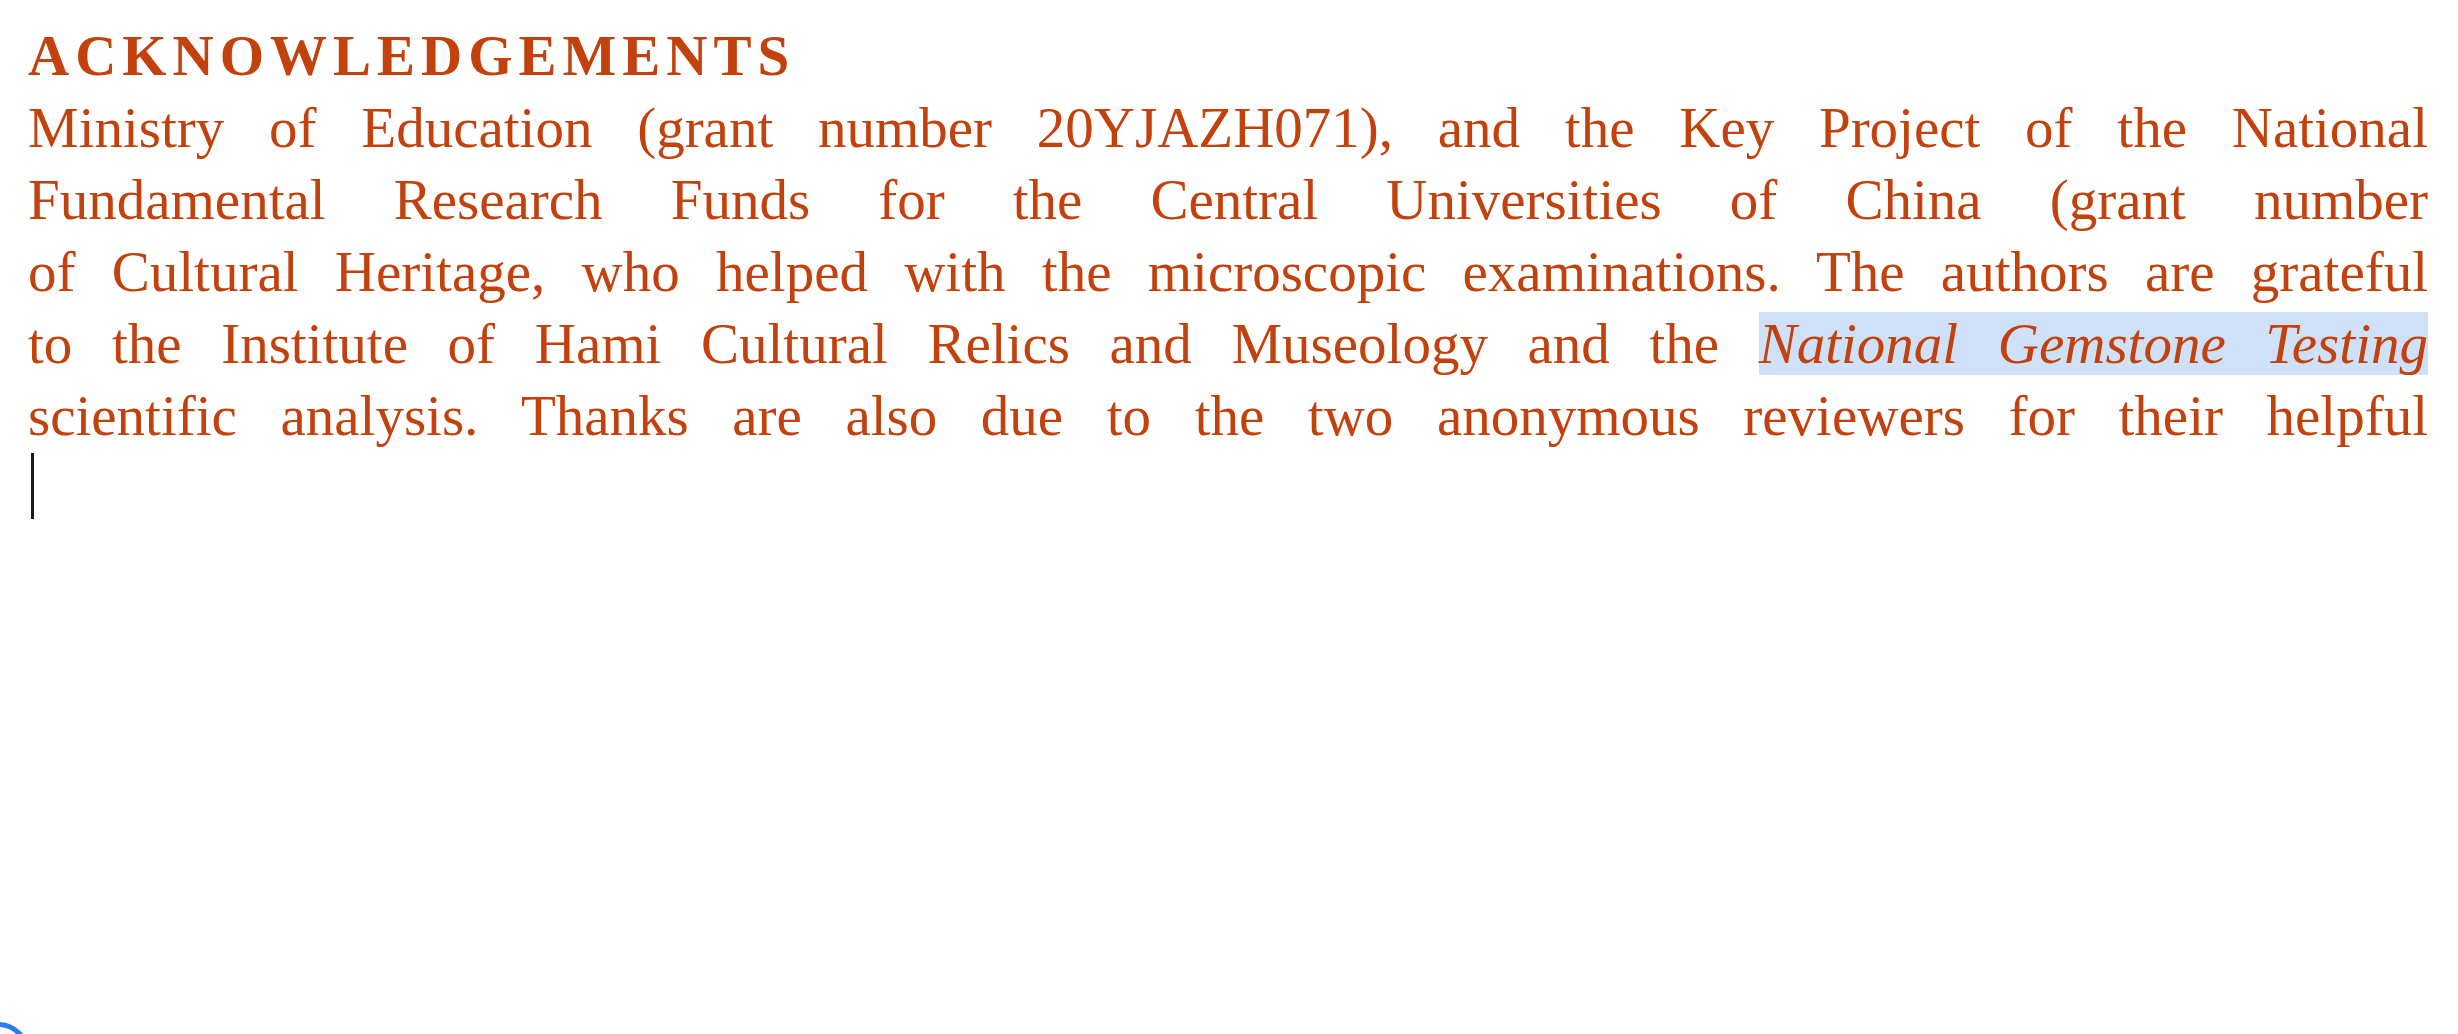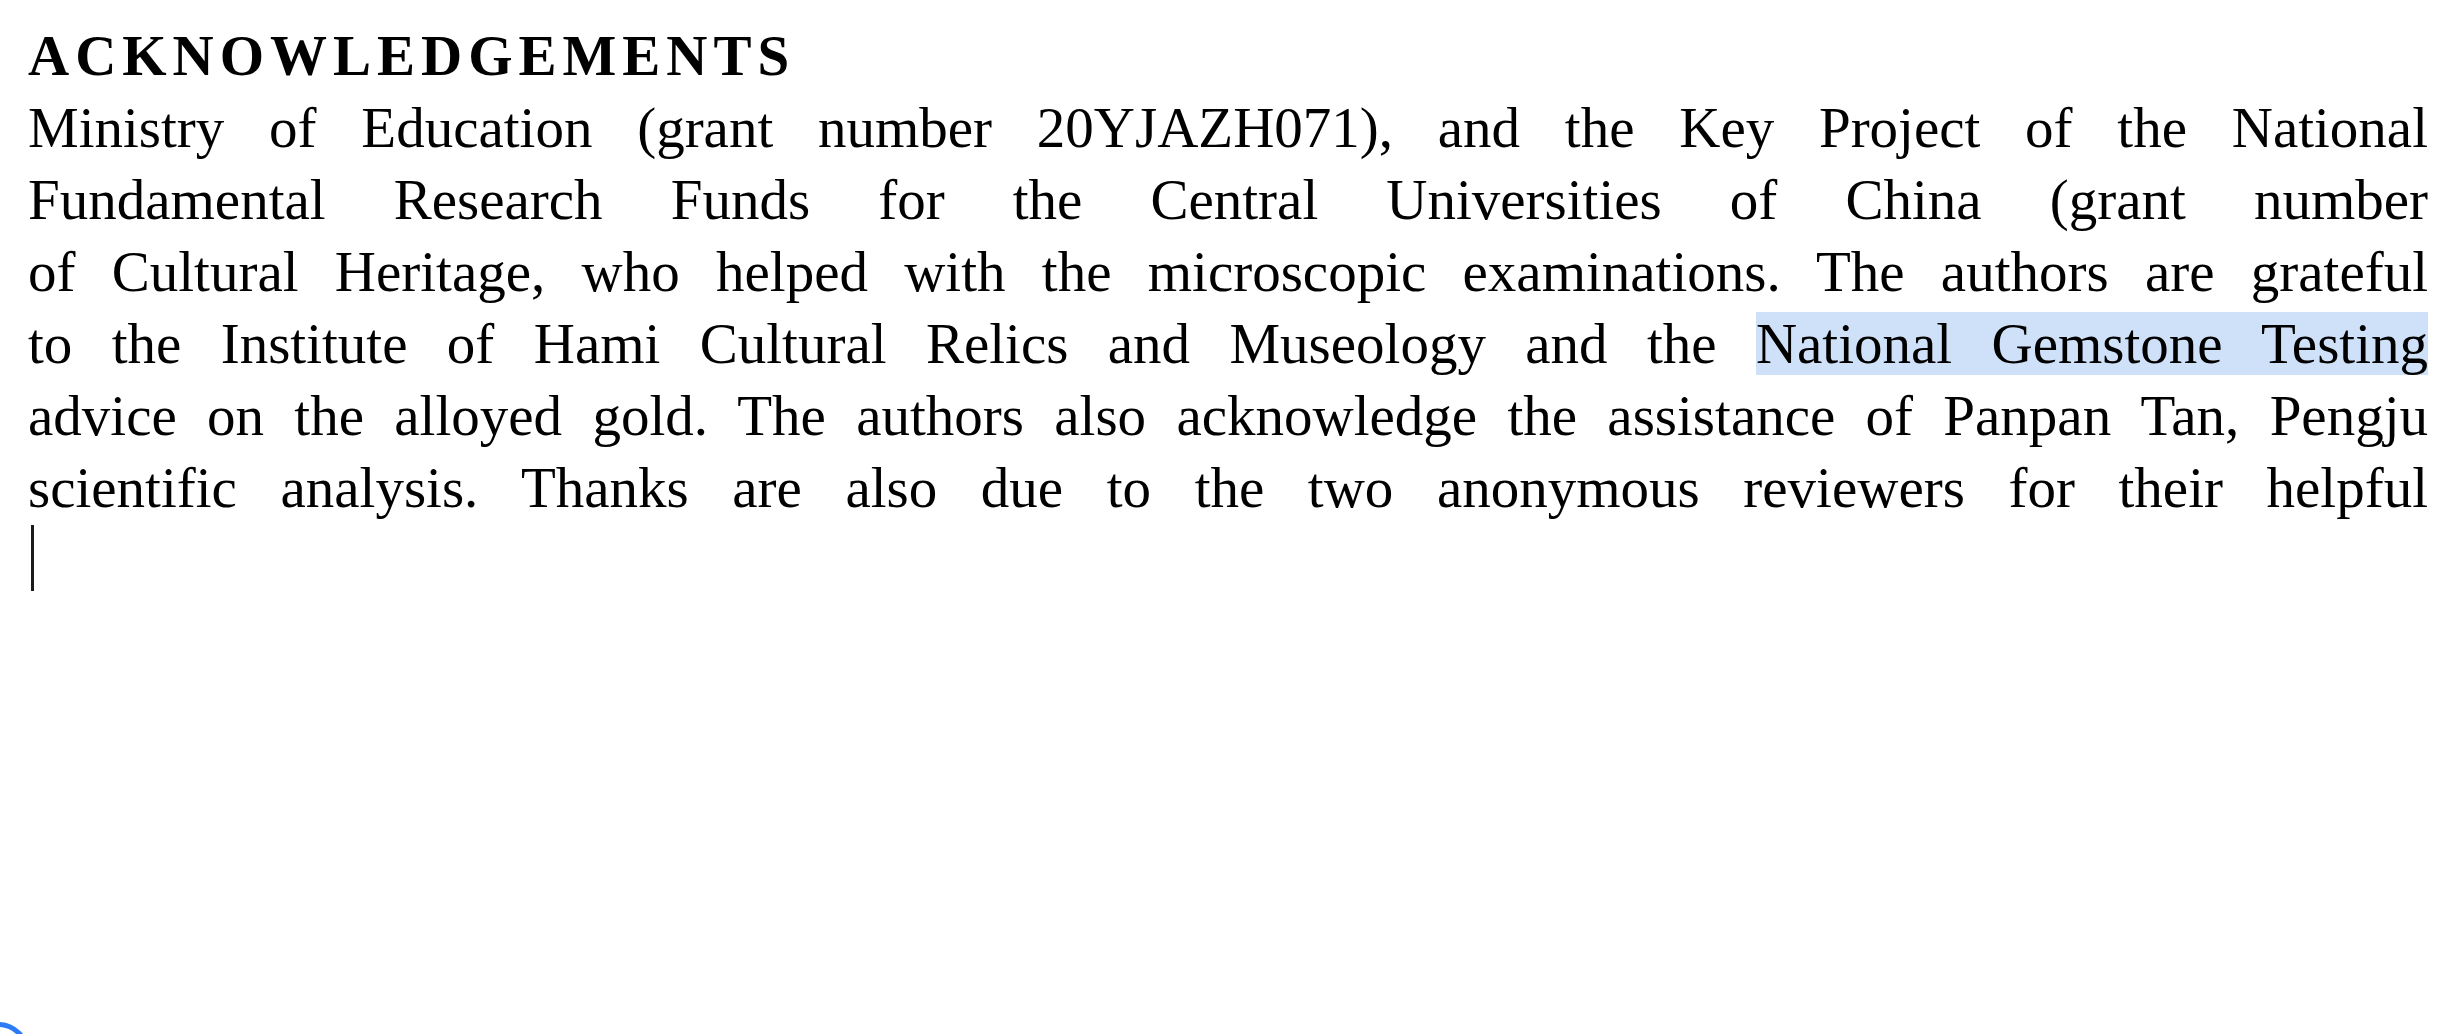--- a/index.html
+++ b/index.html
@@ -9,40 +9,41 @@
     background: #ffffff;
     overflow: hidden;
     position: relative;
     font-family: "Liberation Serif", "DejaVu Serif", serif;
   }
   .doc {
     position: absolute;
     left: 28px;
     right: 30px;
     top: 20px;
-    color: #000000;
+    color: #c2410c;
     font-size: 57px;
     line-height: 72px;
   }
   .heading {
     font-weight: bold;
     letter-spacing: 0.105em;
     text-align: left;
   }
   .line {
     text-align: justify;
     text-align-last: justify;
     text-justify: inter-word;
   }
   .line.lastline {
     text-align: left;
     text-align-last: left;
   }
   .hl {
     background: #cfe1f9;
+    font-style: italic;
   }
   .caret {
     display: inline-block;
     width: 3px;
     height: 66px;
     background: #1a1a1a;
     vertical-align: -12px;
     margin-left: 3px;
   }
   .handle {
@@ -60,19 +61,18 @@
 </head>
 <body>
 
 <div class="doc">
   <div class="heading">ACKNOWLEDGEMENTS</div>
   <div id="lines-container">
       <div class="line"><span>Ministry of Education (grant number 20YJAZH071), and the Key Project of the National</span></div>
       <div class="line"><span>Fundamental Research Funds for the Central Universities of China (grant number</span></div>
       <div class="line"><span>of Cultural Heritage, who helped with the microscopic examinations. The authors are grateful</span></div>
       <div class="line"><span>to the Institute of Hami Cultural Relics and Museology and the </span><span class="hl">National Gemstone Testing</span></div>
-      <div class="line"><span>advice on the alloyed gold. The authors also acknowledge the assistance of Panpan Tan, Pengju</span></div>
       <div class="line"><span>scientific analysis. Thanks are also due to the two anonymous reviewers for their helpful</span></div>
       <div class="line lastline"><span class="caret"></span></div>
     </div>
 </div>
 
 <div class="handle"></div>
 
 </body></html>

